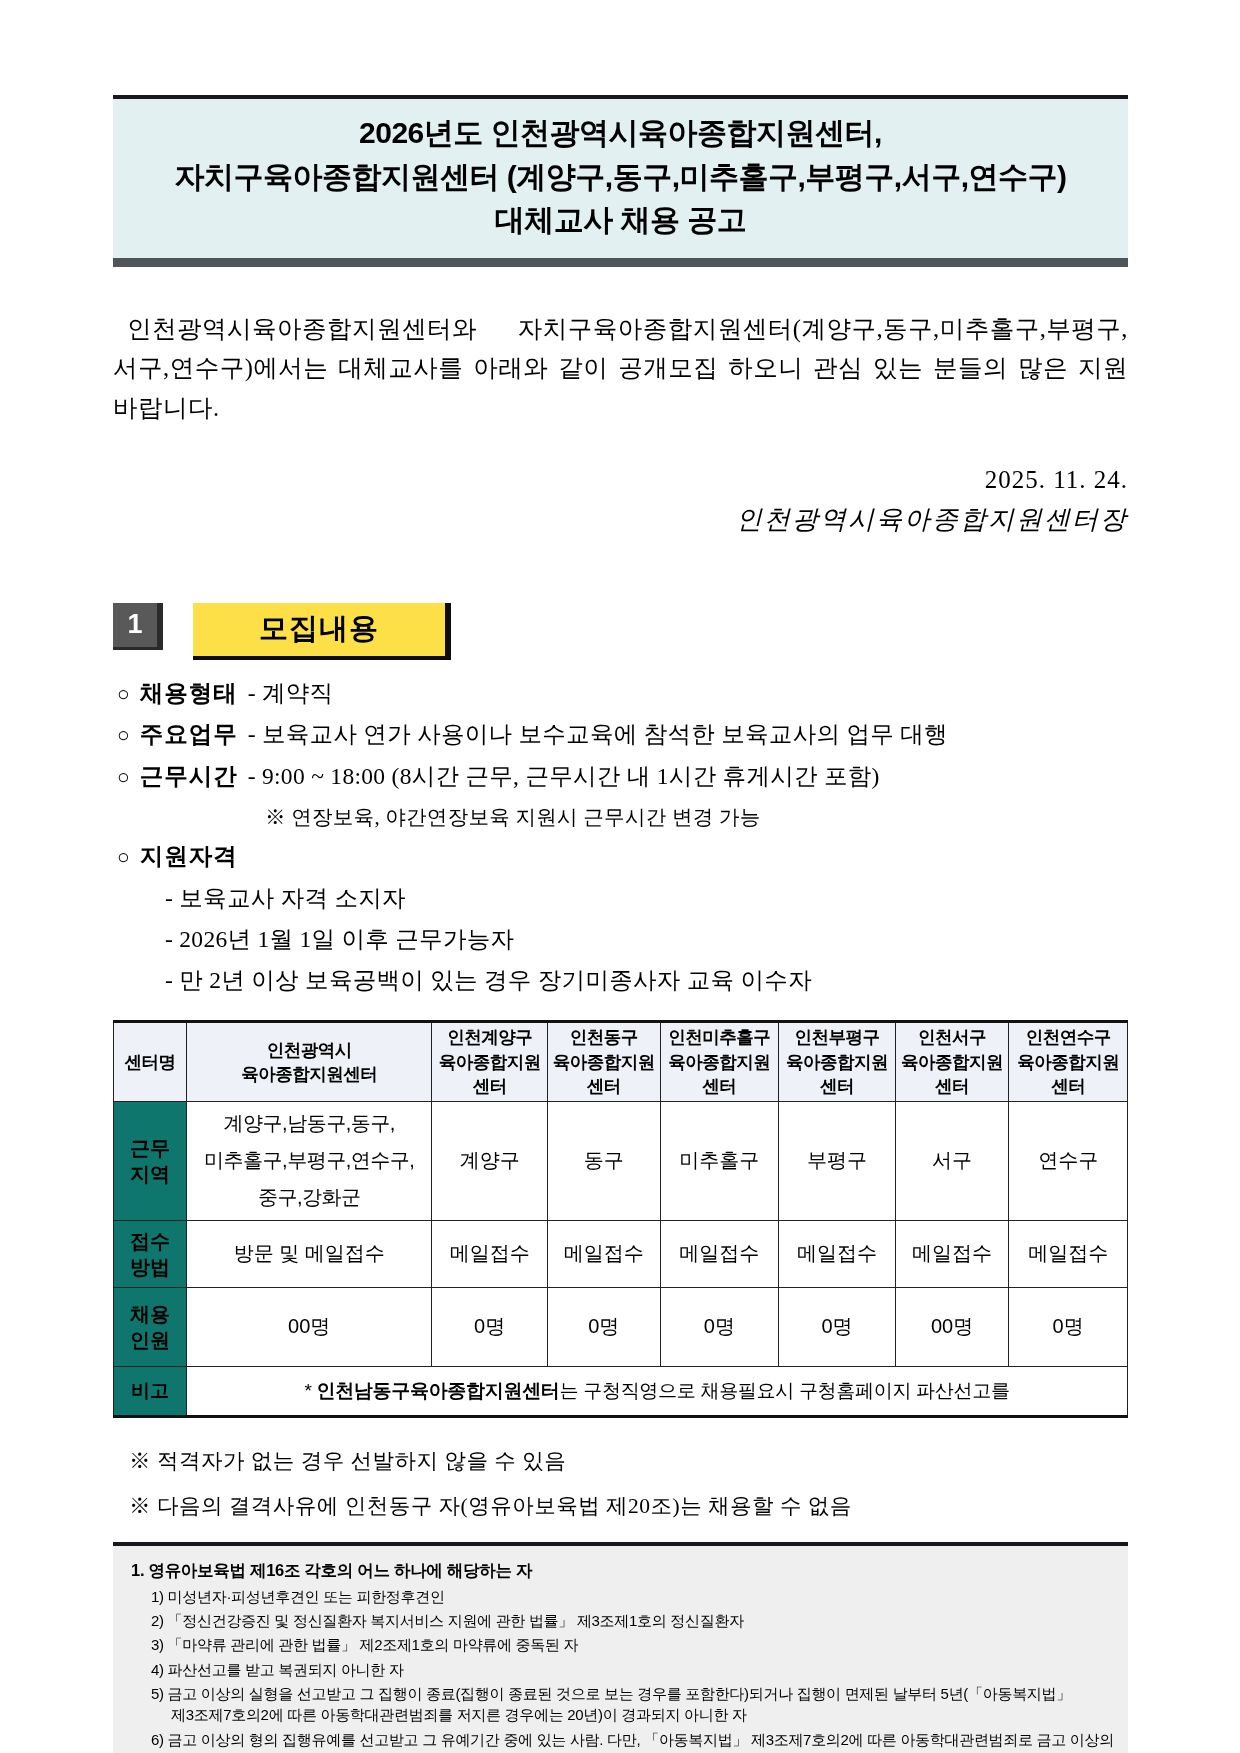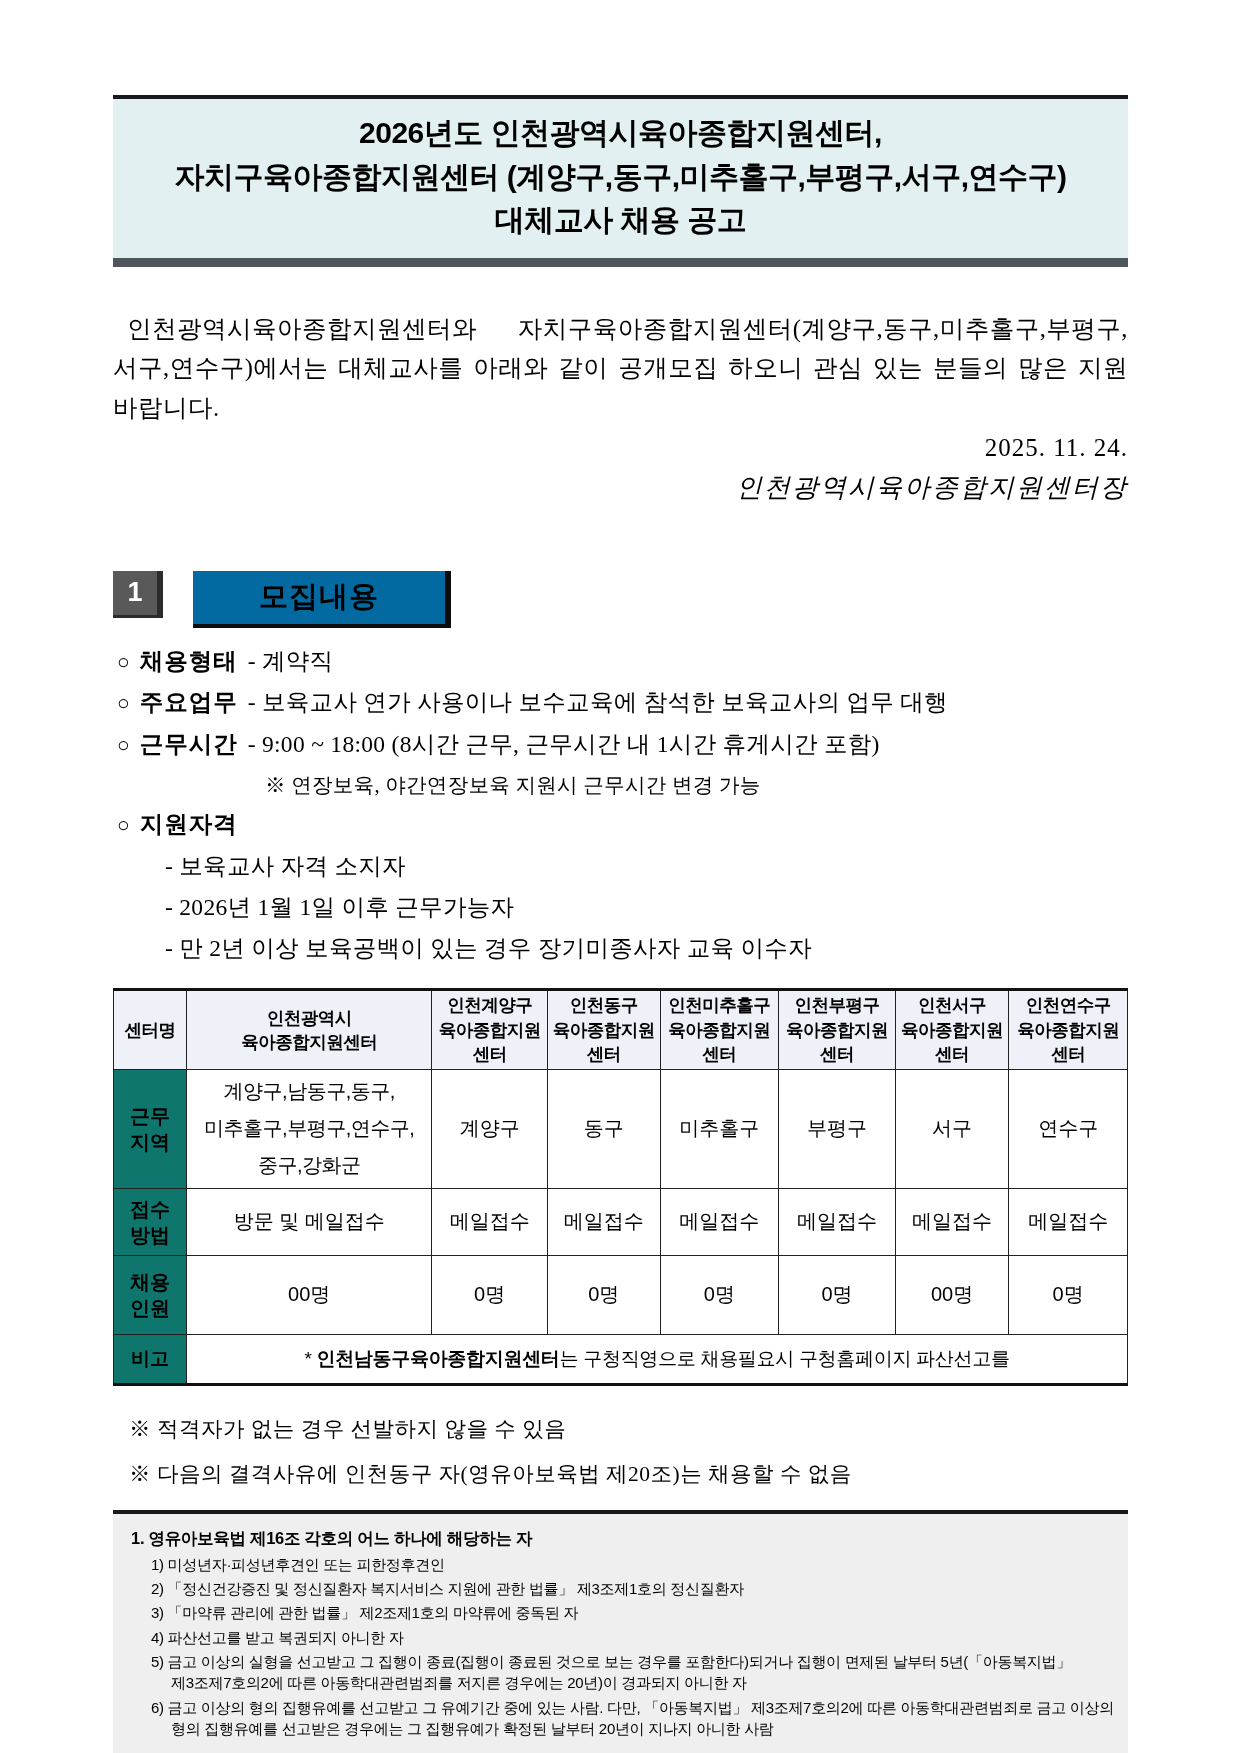--- a/index.html
+++ b/index.html
@@ -21,33 +21,33 @@
   .title-line{
     font-family:"Liberation Sans", sans-serif;
     font-weight:bold;font-size:30px;line-height:1.45;letter-spacing:-0.5px;
   }
 
   
   .intro-par{
     margin:42px 0 0;font-size:24.5px;line-height:1.62;
     text-align:justify;text-indent:14px;letter-spacing:0.5px;word-break:keep-all;
   }
-  .date-line{text-align:right;font-size:25px;margin-top:6px;letter-spacing:1px;}
+  .date-line{text-align:right;font-size:25px;margin-top:38px;letter-spacing:1px;}
   .sig-line{text-align:right;font-size:26px;margin-top:8px;letter-spacing:2px;font-style:italic;}
 
   
   .section-header{display:flex;align-items:flex-start;margin-top:66px;}
   .section-num{
     width:44px;height:44px;background:#595959;color:#fff;
     font-family:"Liberation Sans", sans-serif;font-weight:bold;font-size:27px;
     display:flex;align-items:center;justify-content:center;
     border-right:6px solid #2b2b2b;border-bottom:3px solid #2b2b2b;
   }
   .section-title{
-    margin-left:30px;width:252px;background:#0369a1;
+    margin-left:30px;width:252px;background:#fde047;
     border-right:6px solid #0d0d0d;border-bottom:4px solid #0d0d0d;
     text-align:center;padding:6px 0 7px;
     font-family:"Liberation Sans", sans-serif;font-weight:bold;font-size:29px;letter-spacing:1px;
   }
 
   
   .bullets{margin-top:18px;}
   .b-line{display:flex;align-items:baseline;margin:10px 0;font-size:23.5px;line-height:1.35;}
   .b-circle{font-family:"Liberation Sans", sans-serif;font-size:21px;margin:0 10px 0 4px;}
   .b-label{font-family:Liberation Sans, sans-serif;font-weight:bold;letter-spacing:1px;margin-right:10px;white-space:nowrap;}

